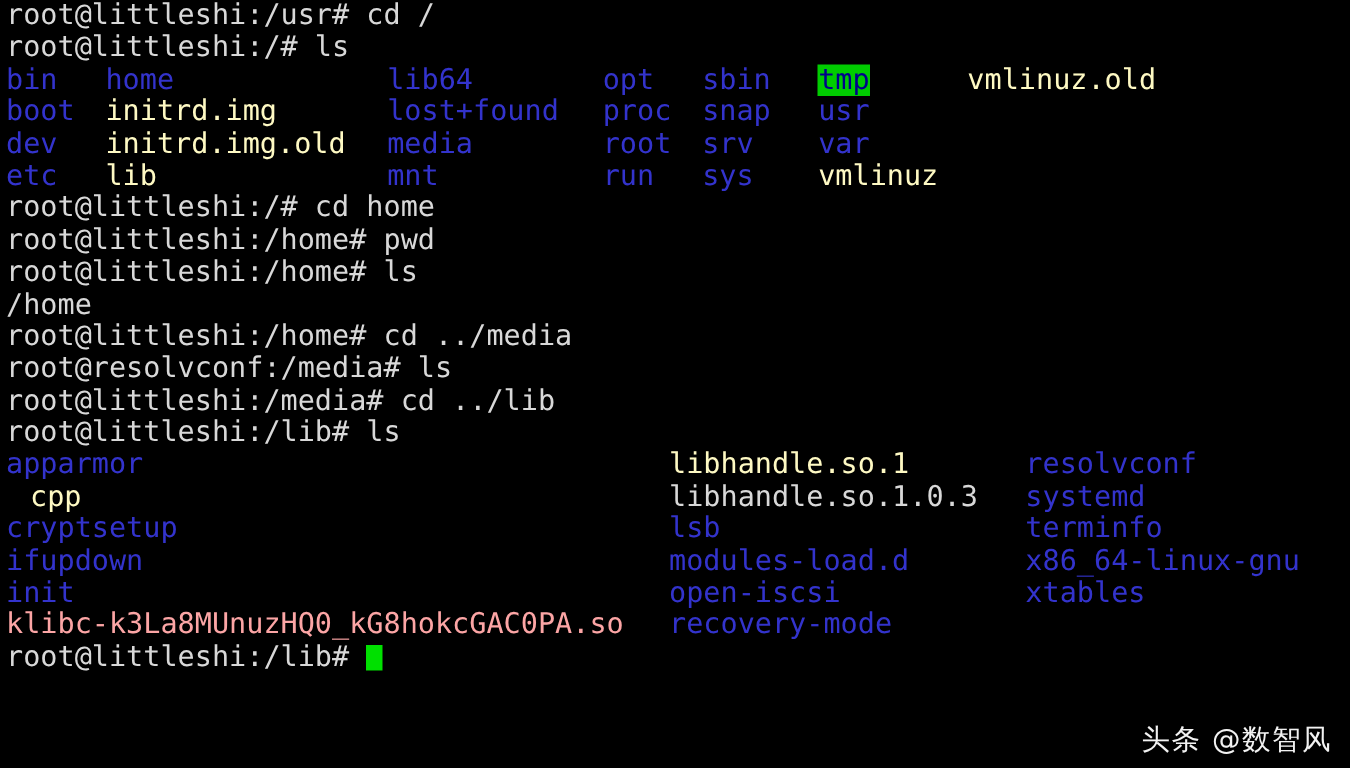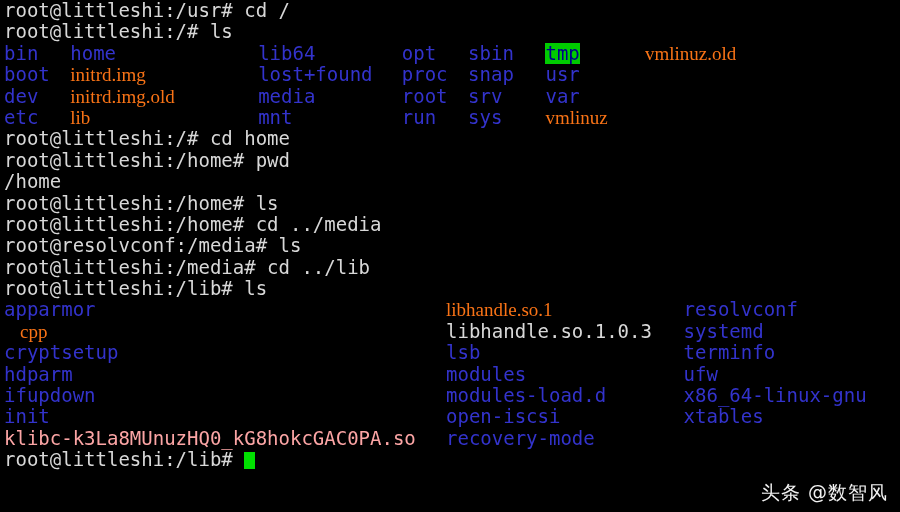--- a/index.html
+++ b/index.html
@@ -45,21 +45,21 @@
   .cell {
     position: absolute;
     top: 0;
     white-space: pre;
   }
 
   
   .c-default { color: #d8d8d8; }
   .c-prompt  { color: #d8d8d8; }
   .c-dir     { color: #3333cc; }
-  .c-link    { color: #f97316; font-family: Liberation Serif, serif; }
+  .c-link    { color: #fef9c3; }
   .c-exec    { color: #fca5a5; }
   .c-file    { color: #d8d8d8; }
   .c-sticky  {
     color: #00008b;
     background: #00cc00;
   }
 
   .cursor {
     display: inline-block;
     width: 11px;
@@ -89,29 +89,28 @@
 <div id="terminal">
   <div class="screen" id="screen">
       <div class="line" style="height: 21.4px; line-height: 21.4px;"><span class="cell c-prompt" style="left: 0px;"><span>root@littleshi:/usr# cd /</span></span></div>
       <div class="line" style="height: 21.4px; line-height: 21.4px;"><span class="cell c-prompt" style="left: 0px;"><span>root@littleshi:/# ls</span></span></div>
       <div class="line" style="height: 21.4px; line-height: 21.4px;"><span class="cell c-dir" style="left: 0px;"><span>bin</span></span><span class="cell c-dir" style="left: 66.3px;"><span>home</span></span><span class="cell c-dir" style="left: 254.15px;"><span>lib64</span></span><span class="cell c-dir" style="left: 397.8px;"><span>opt</span></span><span class="cell c-dir" style="left: 464.1px;"><span>sbin</span></span><span class="cell c-sticky" style="left: 541.45px;"><span>tmp</span></span><span class="cell c-link" style="left: 640.9px;"><span>vmlinuz.old</span></span></div>
       <div class="line" style="height: 21.4px; line-height: 21.4px;"><span class="cell c-dir" style="left: 0px;"><span>boot</span></span><span class="cell c-link" style="left: 66.3px;"><span>initrd.img</span></span><span class="cell c-dir" style="left: 254.15px;"><span>lost+found</span></span><span class="cell c-dir" style="left: 397.8px;"><span>proc</span></span><span class="cell c-dir" style="left: 464.1px;"><span>snap</span></span><span class="cell c-dir" style="left: 541.45px;"><span>usr</span></span></div>
       <div class="line" style="height: 21.4px; line-height: 21.4px;"><span class="cell c-dir" style="left: 0px;"><span>dev</span></span><span class="cell c-link" style="left: 66.3px;"><span>initrd.img.old</span></span><span class="cell c-dir" style="left: 254.15px;"><span>media</span></span><span class="cell c-dir" style="left: 397.8px;"><span>root</span></span><span class="cell c-dir" style="left: 464.1px;"><span>srv</span></span><span class="cell c-dir" style="left: 541.45px;"><span>var</span></span></div>
       <div class="line" style="height: 21.4px; line-height: 21.4px;"><span class="cell c-dir" style="left: 0px;"><span>etc</span></span><span class="cell c-link" style="left: 66.3px;"><span>lib</span></span><span class="cell c-dir" style="left: 254.15px;"><span>mnt</span></span><span class="cell c-dir" style="left: 397.8px;"><span>run</span></span><span class="cell c-dir" style="left: 464.1px;"><span>sys</span></span><span class="cell c-link" style="left: 541.45px;"><span>vmlinuz</span></span></div>
       <div class="line" style="height: 21.4px; line-height: 21.4px;"><span class="cell c-prompt" style="left: 0px;"><span>root@littleshi:/# cd home</span></span></div>
       <div class="line" style="height: 21.4px; line-height: 21.4px;"><span class="cell c-prompt" style="left: 0px;"><span>root@littleshi:/home# pwd</span></span></div>
+      <div class="line" style="height: 21.4px; line-height: 21.4px;"><span class="cell c-prompt" style="left: 0px;"><span>root@littleshi:/home# ls</span></span></div>
       <div class="line" style="height: 21.4px; line-height: 21.4px;"><span class="cell c-default" style="left: 0px;"><span>/home</span></span></div>
-      <div class="line" style="height: 21.4px; line-height: 21.4px;"><span class="cell c-prompt" style="left: 0px;"><span>root@littleshi:/home# ls</span></span></div>
       <div class="line" style="height: 21.4px; line-height: 21.4px;"><span class="cell c-prompt" style="left: 0px;"><span>root@littleshi:/home# cd ../media</span></span></div>
       <div class="line" style="height: 21.4px; line-height: 21.4px;"><span class="cell c-prompt" style="left: 0px;"><span>root@resolvconf:/media# ls</span></span></div>
       <div class="line" style="height: 21.4px; line-height: 21.4px;"><span class="cell c-prompt" style="left: 0px;"><span>root@littleshi:/media# cd ../lib</span></span></div>
       <div class="line" style="height: 21.4px; line-height: 21.4px;"><span class="cell c-prompt" style="left: 0px;"><span>root@littleshi:/lib# ls</span></span></div>
       <div class="line" style="height: 21.4px; line-height: 21.4px;"><span class="cell c-dir" style="left: 0px;"><span>apparmor</span></span><span class="cell c-link" style="left: 442px;"><span>libhandle.so.1</span></span><span class="cell c-dir" style="left: 679.575px;"><span>resolvconf</span></span></div>
       <div class="line" style="height: 21.4px; line-height: 21.4px;"><span class="cell c-link" style="left: 16px;"><span>cpp</span></span><span class="cell c-file" style="left: 442px;"><span>libhandle.so.1.0.3</span></span><span class="cell c-dir" style="left: 679.575px;"><span>systemd</span></span></div>
       <div class="line" style="height: 21.4px; line-height: 21.4px;"><span class="cell c-dir" style="left: 0px;"><span>cryptsetup</span></span><span class="cell c-dir" style="left: 442px;"><span>lsb</span></span><span class="cell c-dir" style="left: 679.575px;"><span>terminfo</span></span></div>
-      <div class="line" style="height: 21.4px; line-height: 21.4px;"><span class="cell c-dir" style="left: 0px;"><span>hdparm</span></span><span class="cell c-dir" style="left: 442px;"><span>modules</span></span><span class="cell c-dir" style="left: 679.575px;"><span>ufw</span></span></div>
       <div class="line" style="height: 21.4px; line-height: 21.4px;"><span class="cell c-dir" style="left: 0px;"><span>ifupdown</span></span><span class="cell c-dir" style="left: 442px;"><span>modules-load.d</span></span><span class="cell c-dir" style="left: 679.575px;"><span>x86_64-linux-gnu</span></span></div>
       <div class="line" style="height: 21.4px; line-height: 21.4px;"><span class="cell c-dir" style="left: 0px;"><span>init</span></span><span class="cell c-dir" style="left: 442px;"><span>open-iscsi</span></span><span class="cell c-dir" style="left: 679.575px;"><span>xtables</span></span></div>
       <div class="line" style="height: 21.4px; line-height: 21.4px;"><span class="cell c-exec" style="left: 0px;"><span>klibc-k3La8MUnuzHQ0_kG8hokcGAC0PA.so</span></span><span class="cell c-dir" style="left: 442px;"><span>recovery-mode</span></span></div>
       <div class="line" style="height: 21.4px; line-height: 21.4px;"><span class="cell c-prompt" style="left: 0px;"><span>root@littleshi:/lib# </span><span class="cursor"></span></span></div>
     </div>
   <div id="watermark">头条 @数智风</div>
 </div>
 
 </body></html>

